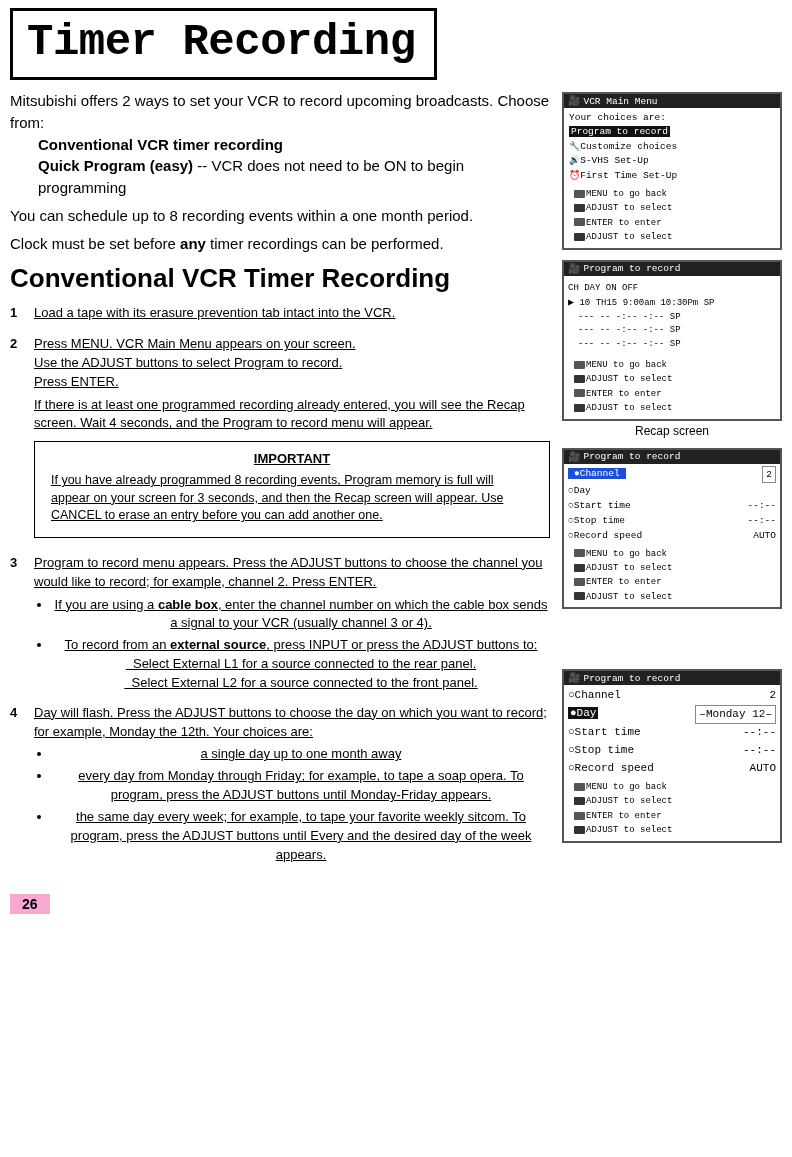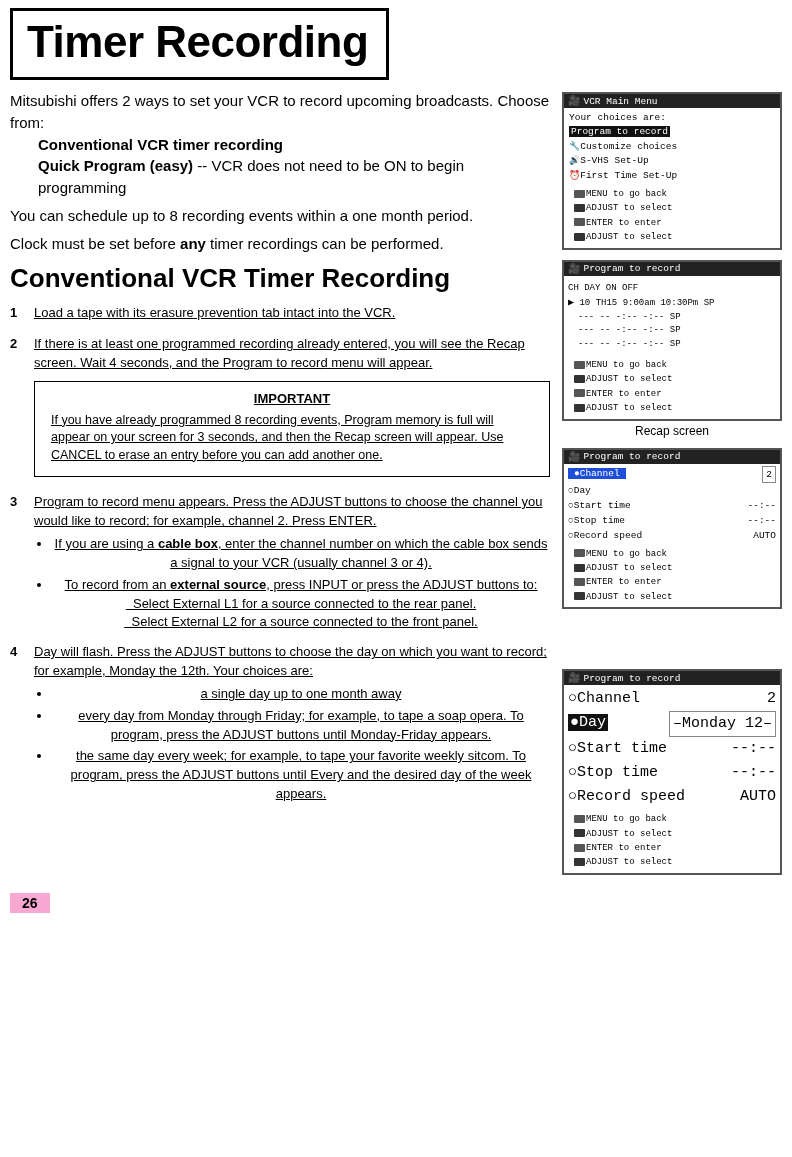--- a/index.html
+++ b/index.html
@@ -144,21 +144,21 @@
     }
   </style>
 </head>
 <body>
 
 
 
 
 
 <div style="margin: 8px 10px 10px 10px; display:inline-block; border: 3px solid #000; padding: 6px 18px 10px 14px;">
-  <h1 style="font-size:44px; font-weight:900; letter-spacing:-0.5px;">Timer Recording</h1>
+  <h1 style="font-size:44px; font-weight:900; letter-spacing:-0.5px;font-family:Liberation Mono, monospace;">Timer Recording</h1>
 </div>
 
 <div class="main-content">
 
   <div class="left-col">
 
     <div class="intro-section">
       <p>
         <span>Mitsubishi offers 2 ways to set your VCR to record upcoming broadcasts.  Choose from:</span><br>
         <span class="indent bold" style="display:block; padding-left:28px; font-weight:bold;">Conventional VCR timer recording</span>
@@ -179,20 +179,23 @@
       <li>
         <span class="step-num">1</span>
         <div class="step-body">
           <p>Load a tape with its erasure prevention tab intact into the VCR.</p>
         </div>
       </li>
 
       <li>
         <span class="step-num">2</span>
         <div class="step-body">
+          <p>Press MENU.  <span class="underline">VCR Main Menu</span> appears on your screen.<br>
+          Use the ADJUST buttons to select <span class="underline">Program to record</span>.<br>
+          Press ENTER.</p>
           <p>If there is at least one programmed recording already entered, you will see the Recap screen.  Wait 4 seconds, and the <span class="underline">Program to record</span> menu will appear.</p>
           <div class="important-box">
             <div class="imp-title">IMPORTANT</div>
             <p>If you have already programmed 8 recording events, <span class="underline">Program memory is full</span> will appear on your screen for 3 seconds, and then the Recap screen will appear.  Use CANCEL to erase an entry before you can add another one.</p>
           </div>
         </div>
       </li>
 
       <li>
         <span class="step-num">3</span>
@@ -297,21 +300,21 @@
       </div>
     </div>
 
     <div style="height:40px;"></div>
 
     <div class="prog-screen">
       <div class="title-bar">
         <span style="font-size:10px;">🎥</span>
         <span>Program to record</span>
       </div>
-      <div class="body" style="padding:2px 4px; font-family:'Courier New',monospace; font-size:15px; line-height:1.6;">
+      <div class="body" style="padding:2px 4px; font-family:'Courier New',monospace; font-size:11px; line-height:1.6;">
         <div>
           ○<span>Channel</span>
           <span style="float:right;">2</span>
         </div>
         <div style="clear:both;">
           <span style="background:#111;color:#fff;padding:0 2px;">●<span>Day</span></span>
           <span style="float:right; border:1px solid #888; padding:0 3px;">–<span>Monday 12</span>–</span>
         </div>
         <div style="clear:both;">○<span>Start time</span><span style="float:right;">--:--</span></div>
         <div style="clear:both;">○<span>Stop  time</span><span style="float:right;">--:--</span></div>

